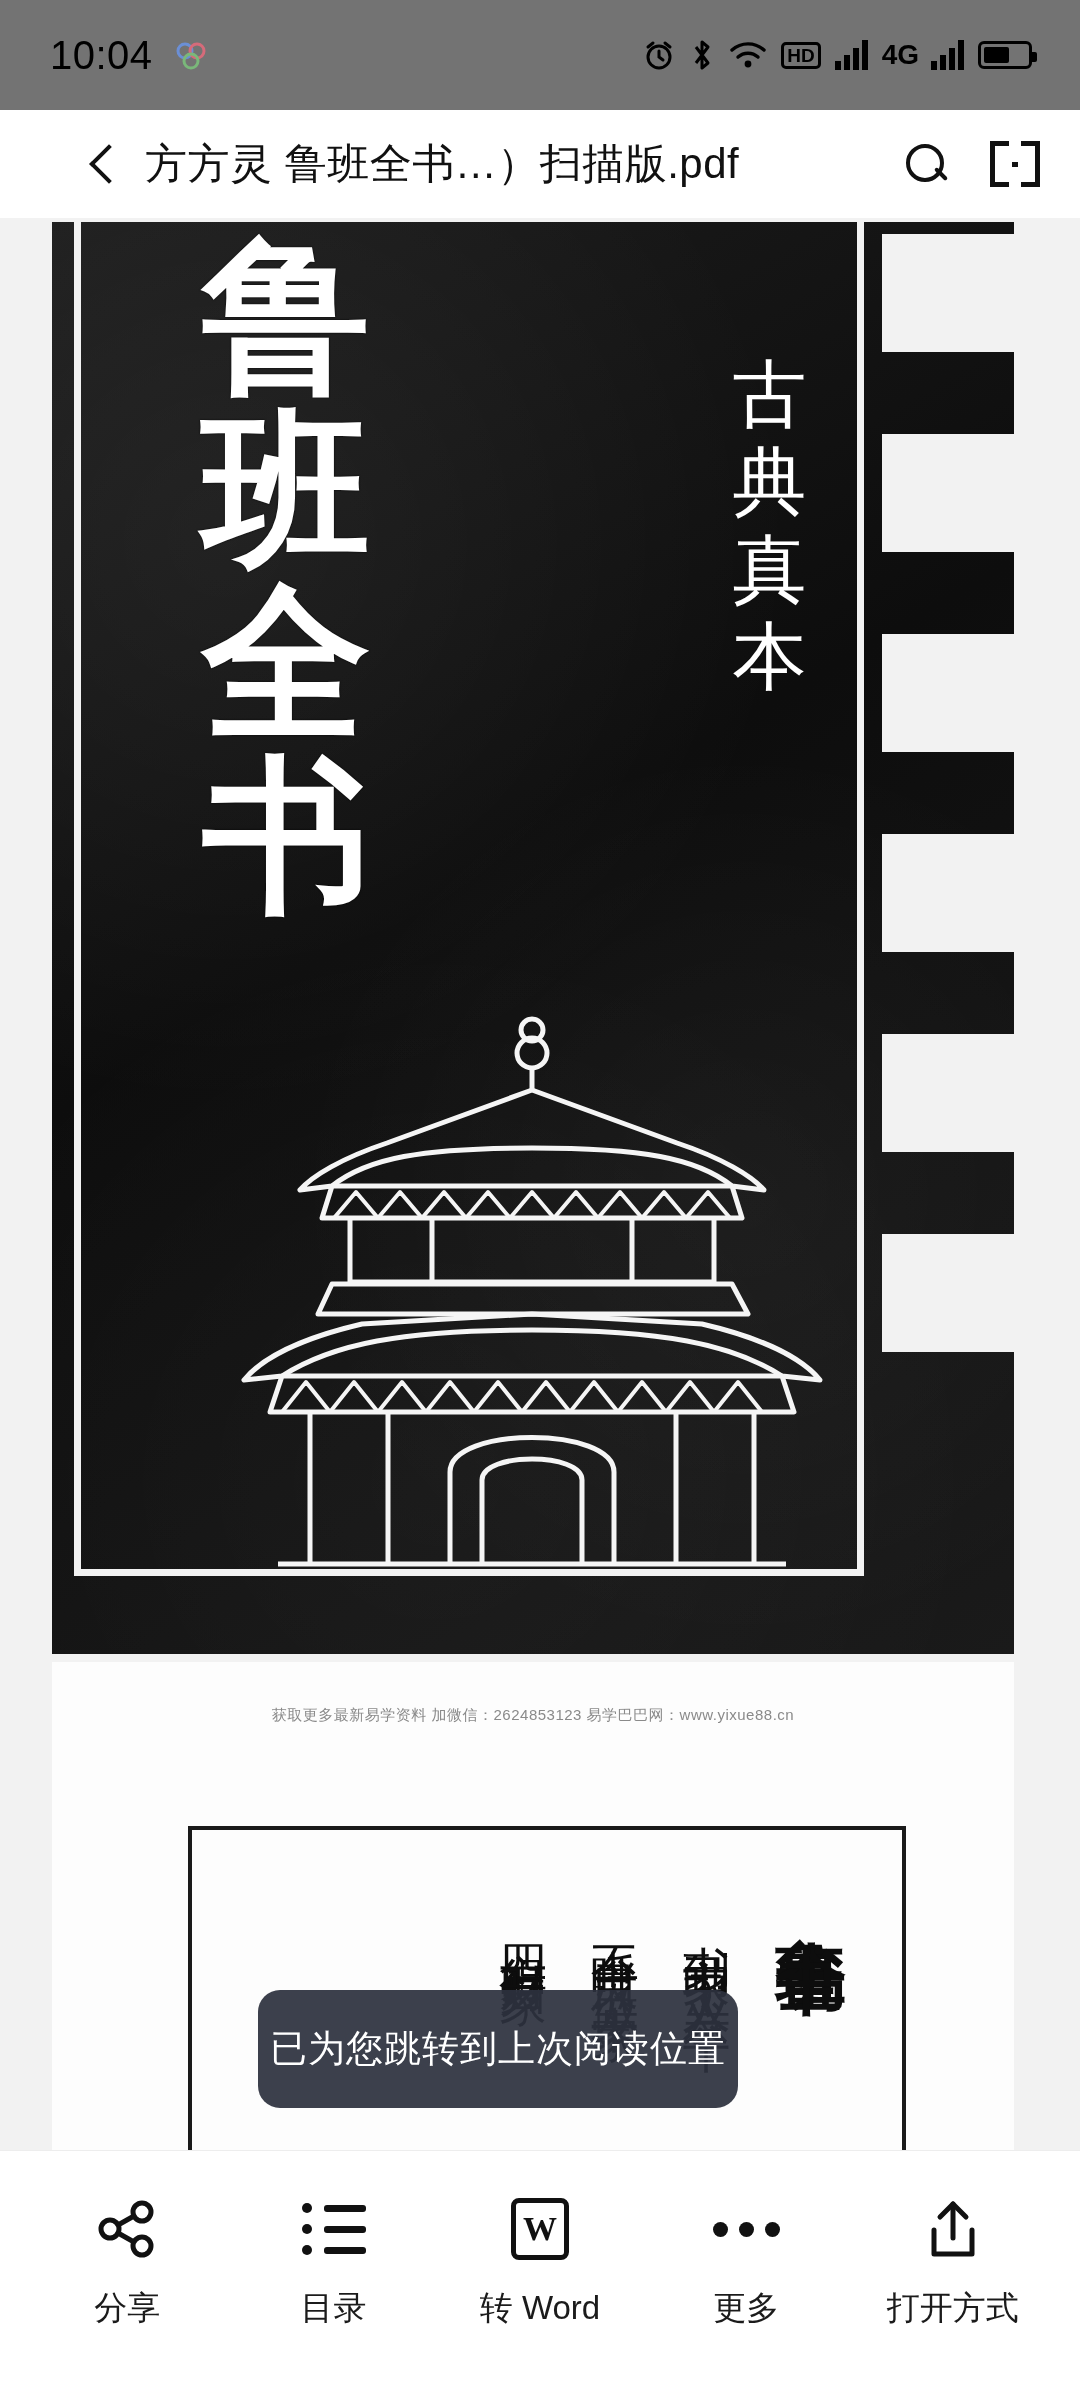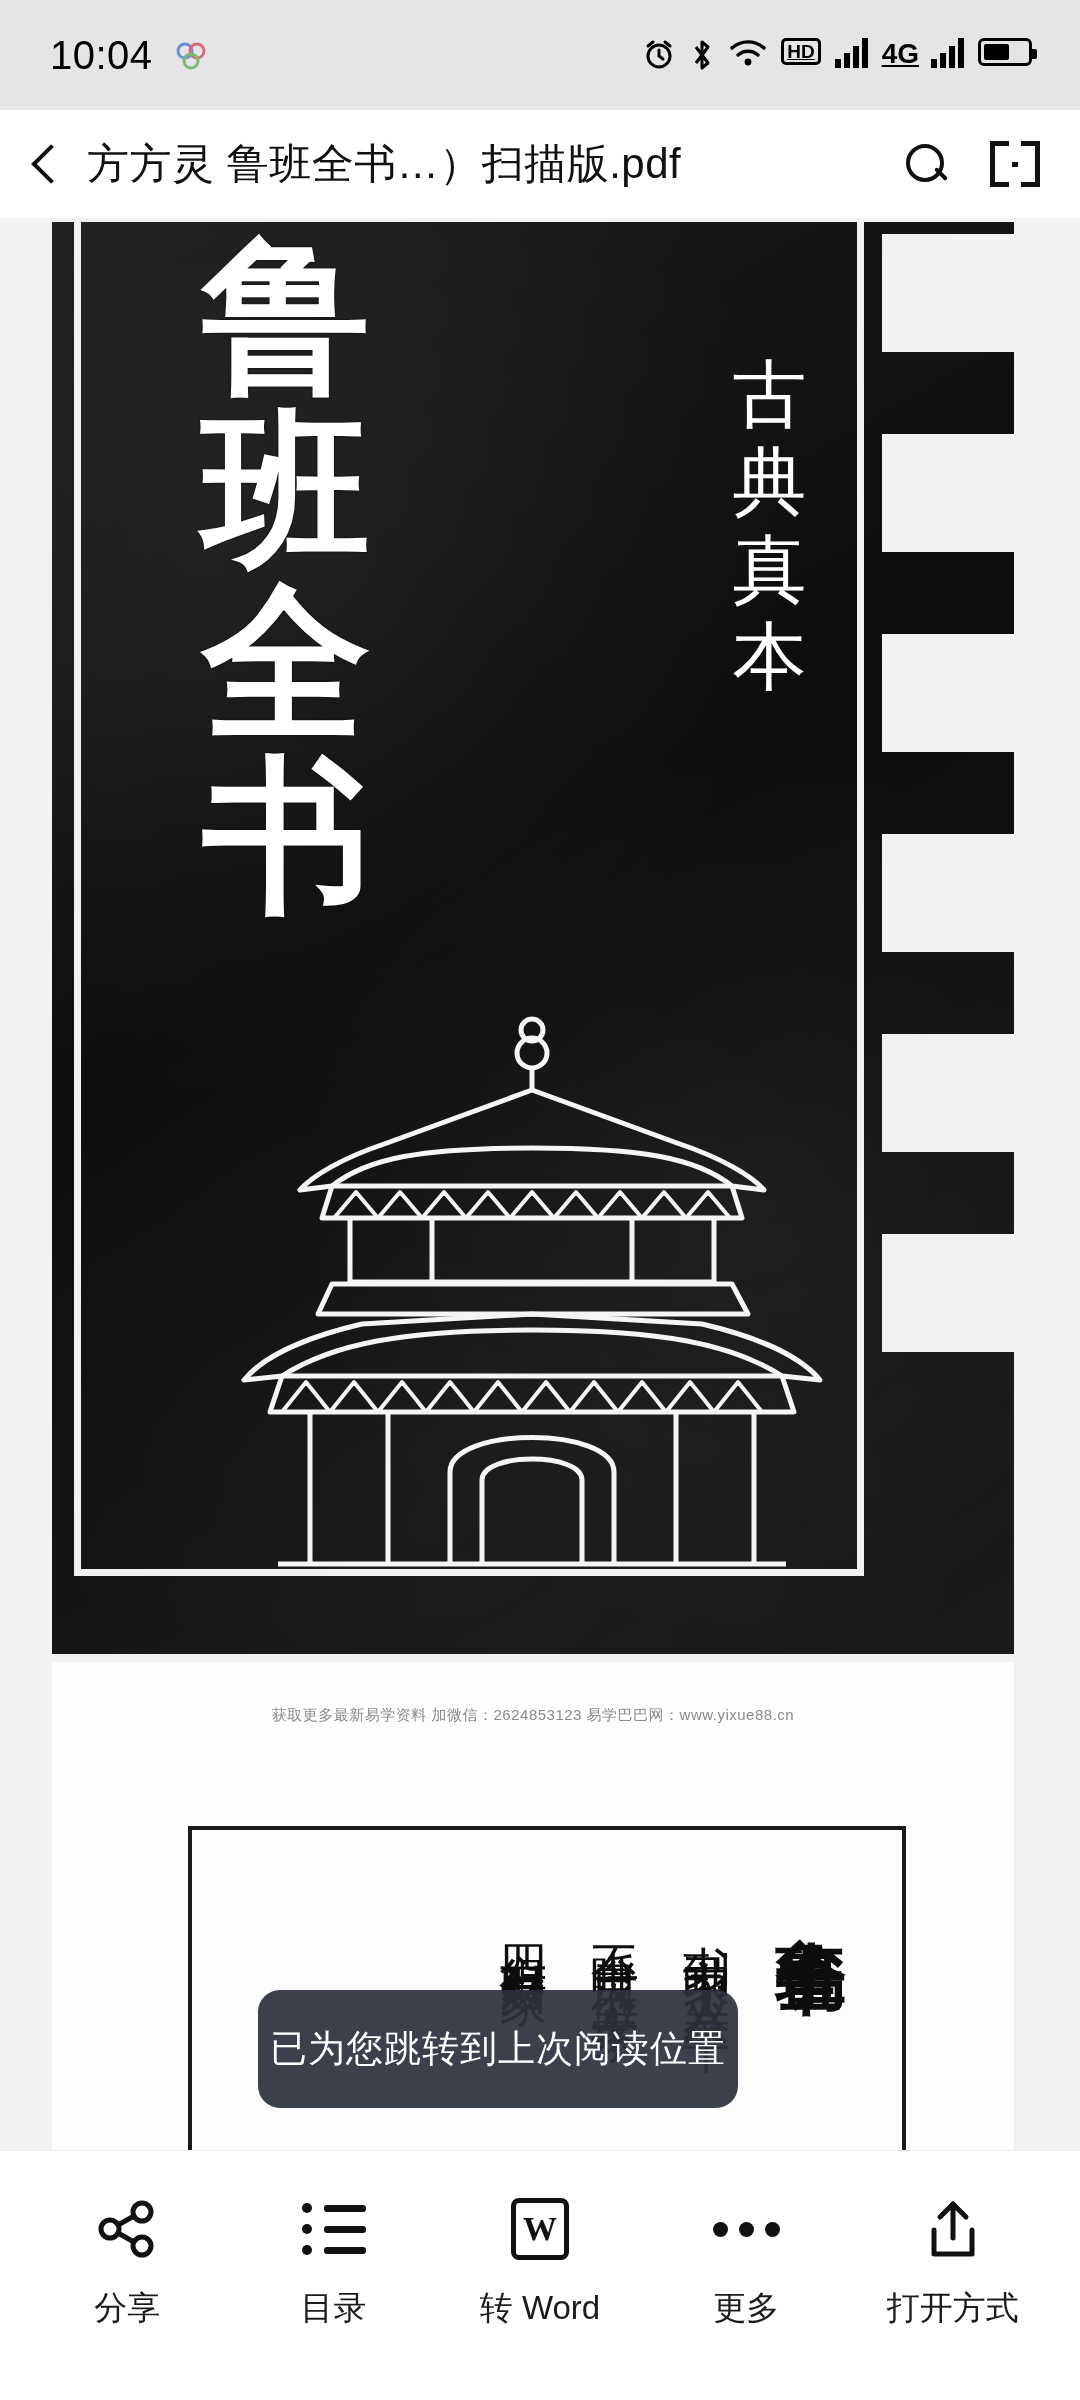--- a/index.html
+++ b/index.html
@@ -10,25 +10,25 @@
     overflow: hidden;
   }
 
   
   .statusbar {
     height: 110px;
     display: flex;
     align-items: center;
     justify-content: space-between;
     padding: 0 48px 0 50px;
-    background: #e5e5e5;
+    background: #737373;
   }
   .sb-left { display: flex; align-items: center; gap: 18px; }
   .sb-clock { font-size: 40px; color: #000; letter-spacing: 0.5px; }
-  .sb-right { display: flex; align-items: flex-start; gap: 14px; text-decoration: underline; }
+  .sb-right { display: flex; align-items: center; gap: 14px; }
   .sb-icon { color: #000; display: flex; align-items: center; }
   .net-badge {
     border: 3px solid #000; border-radius: 5px;
     font-size: 19px; font-weight: bold; padding: 1px 3px; line-height: 1;
     display: flex; align-items: center;
   }
   .sig-bars { display: flex; align-items: flex-end; gap: 3px; height: 30px; }
   .sig-bars i { width: 6px; background: #000; display: block; }
   .sig-bars i:nth-child(1) { height: 9px; }
   .sig-bars i:nth-child(2) { height: 15px; }
@@ -42,23 +42,24 @@
   .battery::after {
     content: ""; position: absolute; right: -8px; top: 8px;
     width: 5px; height: 10px; background: #000; border-radius: 0 2px 2px 0;
   }
   .battery i { display: block; height: 100%; width: 60%; background: #000; border-radius: 2px; }
 
   
   .appbar {
     height: 108px;
     display: flex; align-items: center;
-    padding: 0 40px 0 27px;
+    padding: 0 40px 0 65px;
     background: #ffffff;
     gap: 22px;
+    margin-left: 20px;
   }
   .back-chevron { width: 38px; height: 38px; position: relative; flex: 0 0 auto; }
   .back-chevron::before {
     content: ""; position: absolute; left: 10px; top: 5px;
     width: 24px; height: 24px;
     border-left: 4px solid #111; border-bottom: 4px solid #111;
     transform: rotate(45deg);
   }
   .doc-title {
     flex: 1 1 auto;

